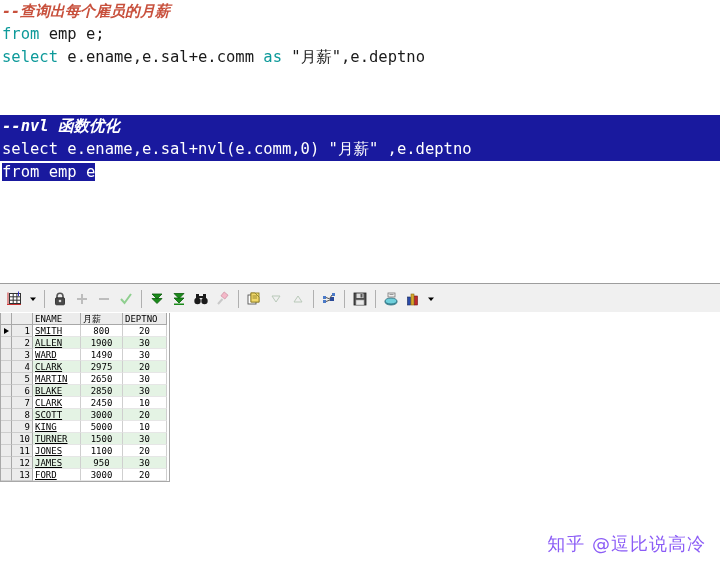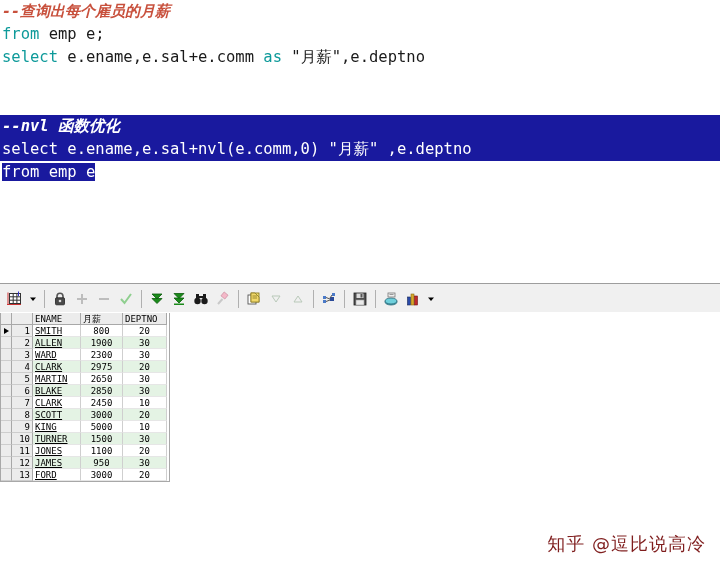--- a/index.html
+++ b/index.html
@@ -171,21 +171,21 @@
     border-bottom: 3px solid transparent;
     border-left: 5px solid #000;
     vertical-align: middle;
   }
 
   
   #watermark {
     position: absolute;
     right: 14px;
     bottom: 14px;
-    color: #7f1d1d;
+    color: #8b5cf6;
     font-size: 18px;
     font-family: "DejaVu Sans", sans-serif;
     letter-spacing: 1px;
     user-select: none;
   }
 </style>
 </head>
 <body>
 
 <div id="editor">
@@ -371,21 +371,21 @@
         <div class="cell c-marker"></div>
         <div class="cell c-rownum">2</div>
         <div class="cell c-ename">ALLEN</div>
         <div class="cell c-sal">1900</div>
         <div class="cell c-dept">30</div>
       </div>
       <div class="grid-row data-row">
         <div class="cell c-marker"></div>
         <div class="cell c-rownum">3</div>
         <div class="cell c-ename">WARD</div>
-        <div class="cell c-sal">2300</div>
+        <div class="cell c-sal">1490</div>
         <div class="cell c-dept">30</div>
       </div>
       <div class="grid-row data-row alt">
         <div class="cell c-marker"></div>
         <div class="cell c-rownum">4</div>
         <div class="cell c-ename">CLARK</div>
         <div class="cell c-sal">2975</div>
         <div class="cell c-dept">20</div>
       </div>
       <div class="grid-row data-row">

